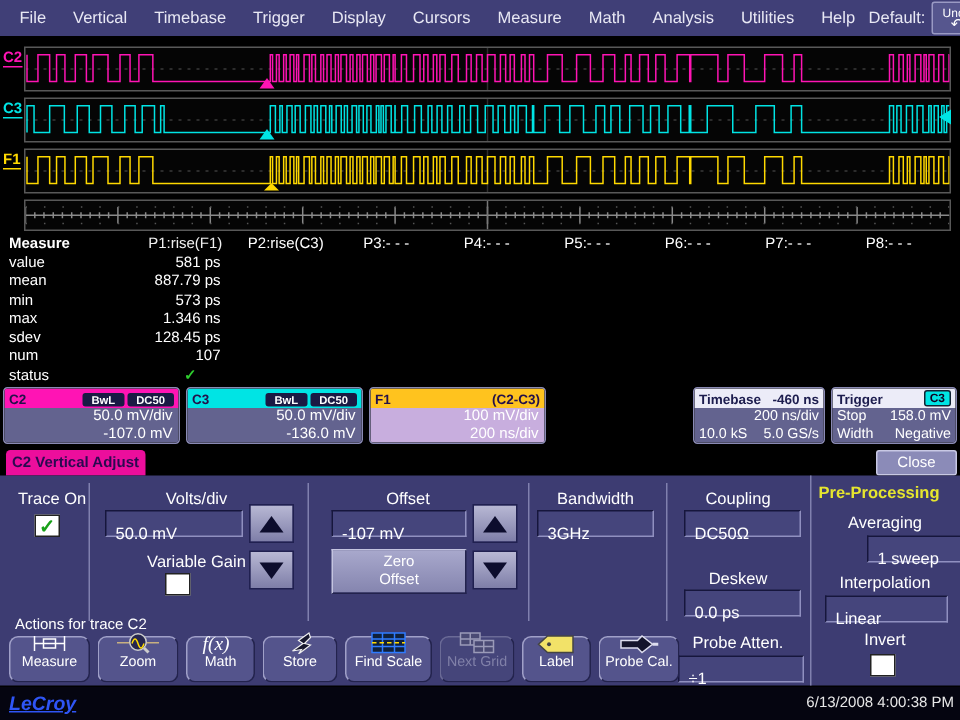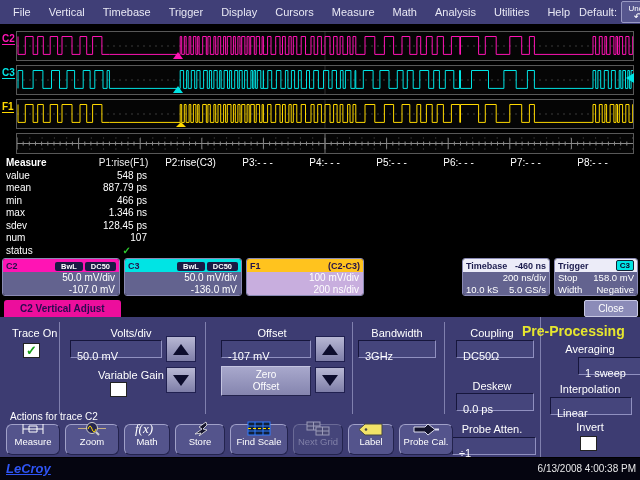--- a/index.html
+++ b/index.html
@@ -46,21 +46,21 @@
   .sbox{position:absolute;top:258px;height:38px;border:1px solid #8a8ab4;border-radius:3px;overflow:hidden;}
   .sbox .hd{height:13px;background:#ecECF8;display:flex;align-items:center;justify-content:space-between;
             padding:0 3px;font-size:9px;font-weight:bold;color:#1c1c4e;background:#ececf8;}
   .sbox .bd{height:23px;background:#63638f;color:#fff;font-size:9.5px;line-height:11.5px;padding:0 3px;}
   .row-between{display:flex;justify-content:space-between;}
   .src-badge{background:#00e4e4;color:#102;border:1px solid #123;border-radius:2px;
              font-size:8px;font-weight:bold;padding:0 3px;line-height:9px;}
 
   
   .dlg-tabrow{position:absolute;left:0;top:300px;width:640px;height:17px;background:#000;}
-  .dlg-tab{position:absolute;left:4px;top:300px;height:17px;padding:0 16px;border-radius:3px 3px 0 0;
+  .dlg-tab{position:absolute;left:4px;top:300px;height:17px;padding:0 4px;border-radius:3px 3px 0 0;
            font-size:10px;font-weight:bold;color:#2a0a50;display:flex;align-items:center;}
   .close-btn{position:absolute;right:2px;top:300px;width:54px;height:17px;background:#8b8bb8;
              border:1px solid #c8c8e4;border-radius:2px;color:#fff;font-size:10px;
              display:flex;align-items:center;justify-content:center;}
   .dlg-body{position:absolute;left:0;top:317px;width:640px;height:140px;}
   .lbl{position:absolute;color:#fff;font-size:11px;white-space:nowrap;}
   .lbl.c{text-align:center;}
   .field{position:absolute;background:#45457c;color:#fff;font-size:11px;height:18px;
          border:1px solid #16163c;border-bottom-color:#9090c0;border-right-color:#9090c0;
          padding:8px 6px;line-height:14px;white-space:nowrap;}
@@ -159,39 +159,39 @@
       <span class="mh">Measure</span>
       <span class="mcol bright">P1:rise(F1)</span>
       <span class="mcol">P2:rise(C3)</span>
       <span class="mcol">P3:- - -</span>
       <span class="mcol">P4:- - -</span>
       <span class="mcol">P5:- - -</span>
       <span class="mcol">P6:- - -</span>
       <span class="mcol">P7:- - -</span>
       <span class="mcol">P8:- - -</span>
       <span class="mlabel">value</span>
-      <span class="mval">548 ps</span>
+      <span class="mval">581 ps</span>
       <span class="mval"></span>
       <span class="mval"></span>
       <span class="mval"></span>
       <span class="mval"></span>
       <span class="mval"></span>
       <span class="mval"></span>
       <span class="mval"></span>
       <span class="mlabel">mean</span>
       <span class="mval">887.79 ps</span>
       <span class="mval"></span>
       <span class="mval"></span>
       <span class="mval"></span>
       <span class="mval"></span>
       <span class="mval"></span>
       <span class="mval"></span>
       <span class="mval"></span>
       <span class="mlabel">min</span>
-      <span class="mval">466 ps</span>
+      <span class="mval">573 ps</span>
       <span class="mval"></span>
       <span class="mval"></span>
       <span class="mval"></span>
       <span class="mval"></span>
       <span class="mval"></span>
       <span class="mval"></span>
       <span class="mval"></span>
       <span class="mlabel">max</span>
       <span class="mval">1.346 ns</span>
       <span class="mval"></span>
@@ -331,21 +331,21 @@
     <span class="lbl c" style="left:354px;top:10px;width:86px">Bandwidth</span>
     <div class="field" style="left:358px;top:23px;width:78px">3GHz</div>
     <div class="vsep" style="left:444px;top:5px;height:92px"></div>
 
     <span class="lbl c" style="left:448px;top:10px;width:88px">Coupling</span>
     <div class="field" style="left:456px;top:23px;width:78px">DC50Ω</div>
     <span class="lbl c" style="left:448px;top:63px;width:88px">Deskew</span>
     <div class="field" style="left:456px;top:76px;width:78px">0.0 ps</div>
 
     <div class="vsep" style="left:540px;top:0;height:140px"></div>
-    <span class="lbl c yellow" style="left:522px;top:6px;width:96px;font-size:14px">Pre-Processing</span>
+    <span class="lbl c yellow" style="left:538px;top:6px;width:96px;font-size:11px">Pre-Processing</span>
     <span class="lbl c" style="left:542px;top:26px;width:96px">Averaging</span>
     <div class="field" style="left:578px;top:40px;width:82px;height:15px">1 sweep</div>
     <span class="lbl c" style="left:542px;top:66px;width:96px">Interpolation</span>
     <div class="field" style="left:550px;top:80px;width:82px;height:17px">Linear</div>
     <span class="lbl c" style="left:542px;top:104px;width:96px">Invert</span>
     <div class="cb" style="left:580px;top:119px"></div>
 
     <span class="lbl" style="left:10px;top:94px;font-size:10px">Actions for trace C2</span>
     <span class="lbl c" style="left:448px;top:106px;width:88px">Probe Atten.</span>
     <div class="field" style="left:452px;top:120px;width:84px;height:17px">÷1</div>

